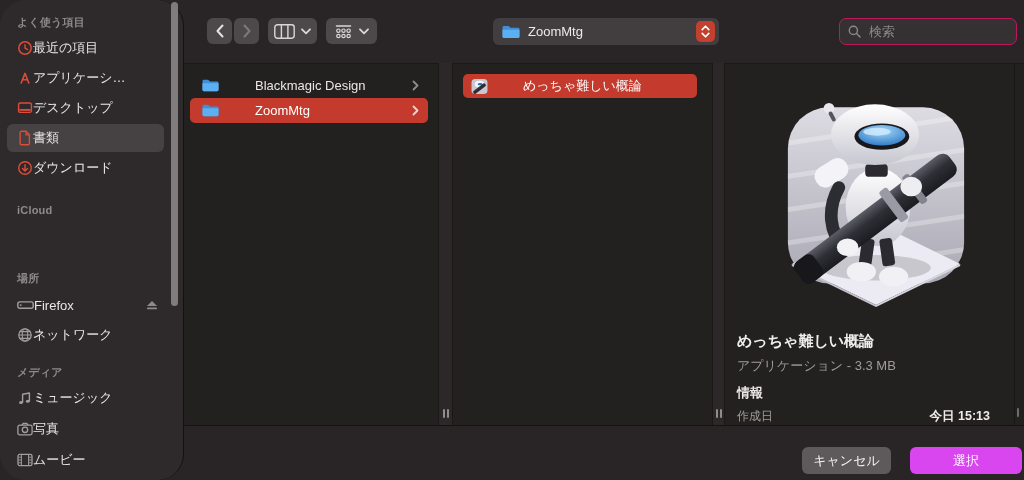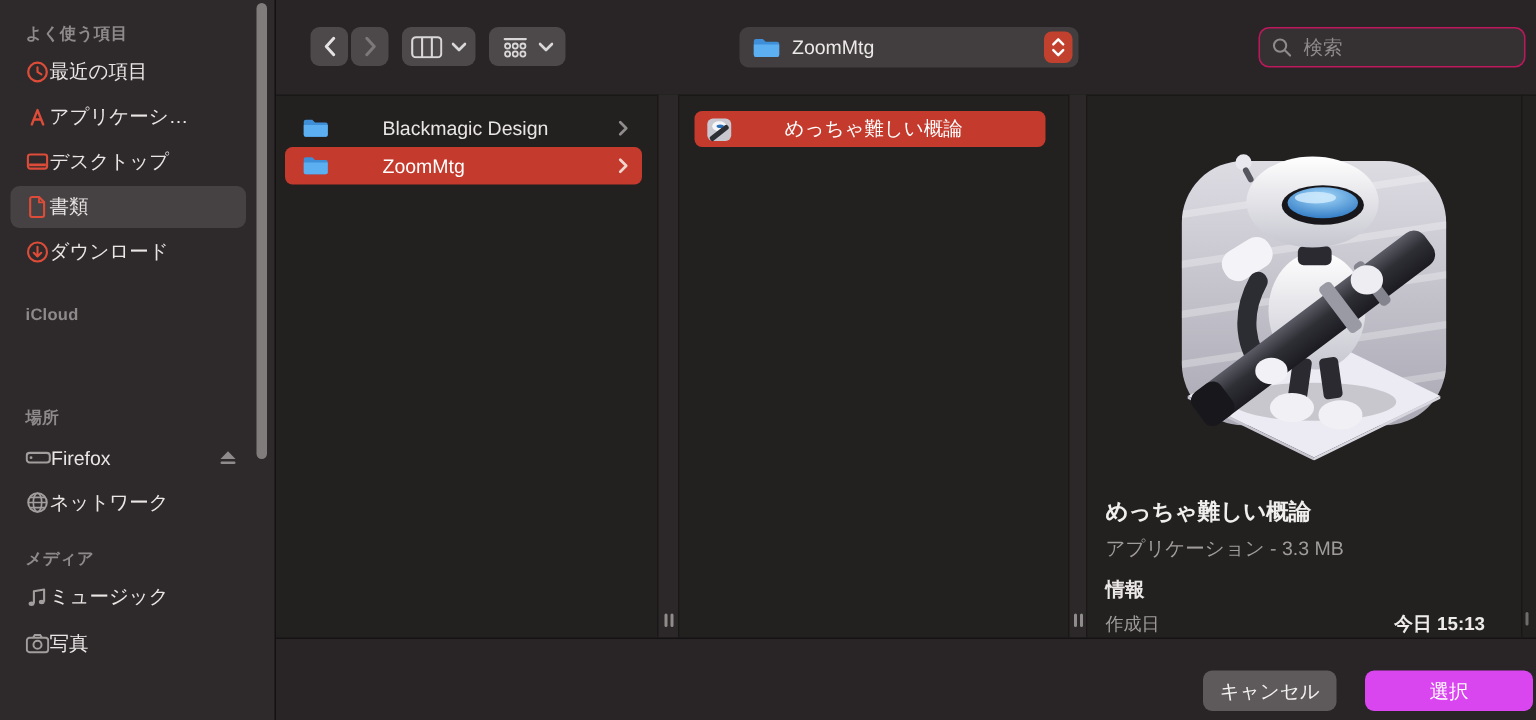--- a/index.html
+++ b/index.html
@@ -4,21 +4,21 @@
 <style>
   html,body { margin:0; padding:0; background:#151213; }
   .window {
     position:relative; width:1024px; height:480px; overflow:hidden;
     background:#292526; color:#e9e6e5;
     font-family:"Liberation Sans","DejaVu Sans",sans-serif;
     font-size:13px; -webkit-font-smoothing:antialiased;
   }
   
   .sidebar { position:absolute; left:0; top:0; width:184px; height:480px;
-    background:#2e2a2b; border-right:1px solid #141112; box-sizing:border-box; }
+    background:#2e2a2b; border-right:1px solid #141112; box-sizing:border-box;border-radius:26px; }
   .sb-scroll { position:absolute; left:171px; top:2px; width:7px; height:304px;
     background:#8e8b8b; border-radius:4px; opacity:.85; }
   .sb-header { position:absolute; left:17px; font-size:11px; font-weight:700;
     color:#8e8a8b; letter-spacing:.2px; }
   .sb-item { position:absolute; left:7px; width:157px; height:28px;
     border-radius:6px; display:flex; align-items:center; 
     padding:0 6px 0 10px; box-sizing:border-box; color:#e9e6e5; }
   .sb-item.selected { background:#464243; }
   .sb-item svg.ic { flex:0 0 auto; }
   .sb-label { white-space:nowrap; overflow:hidden; }
@@ -166,20 +166,28 @@
 
     <div class="sb-item" style="top:415px">
       <svg class="ic" width="16" height="14" viewBox="0 0 16 14">
           <rect x="0.9" y="3.2" width="14.2" height="9.6" rx="1.8" fill="none" stroke="#a29e9e" stroke-width="1.3"></rect>
           <path d="M5 3.2 L6.2 1.3 H9.8 L11 3.2" fill="none" stroke="#a29e9e" stroke-width="1.3"></path>
           <circle cx="8" cy="7.8" r="2.7" fill="none" stroke="#a29e9e" stroke-width="1.3"></circle>
         </svg>
       <span class="sb-label">写真</span>
     </div>
 
+    <div class="sb-item" style="top:446px">
+      <svg class="ic" width="16" height="14" viewBox="0 0 16 14">
+          <rect x="1" y="1.4" width="14" height="11.2" rx="1.6" fill="none" stroke="#a29e9e" stroke-width="1.3"></rect>
+          <path d="M4.4 1.6 V12.4 M11.6 1.6 V12.4" stroke="#a29e9e" stroke-width="1"></path>
+          <path d="M1.4 4.2 H4.2 M1.4 7 H4.2 M1.4 9.8 H4.2 M11.8 4.2 H14.6 M11.8 7 H14.6 M11.8 9.8 H14.6" stroke="#a29e9e" stroke-width="0.9"></path>
+        </svg>
+      <span class="sb-label">ムービー</span>
+    </div>
 
     <div class="sb-scroll"></div>
   </aside>
 
   <div class="main">
 
     <div class="tb-btn" style="left:23px;width:25px">
       <svg width="10" height="14" viewBox="0 0 10 14">
           <path d="M7.5 1.5 L2.5 7 L7.5 12.5" fill="none" stroke="#e4e2e2" stroke-width="2" stroke-linecap="round" stroke-linejoin="round"></path>
         </svg>

